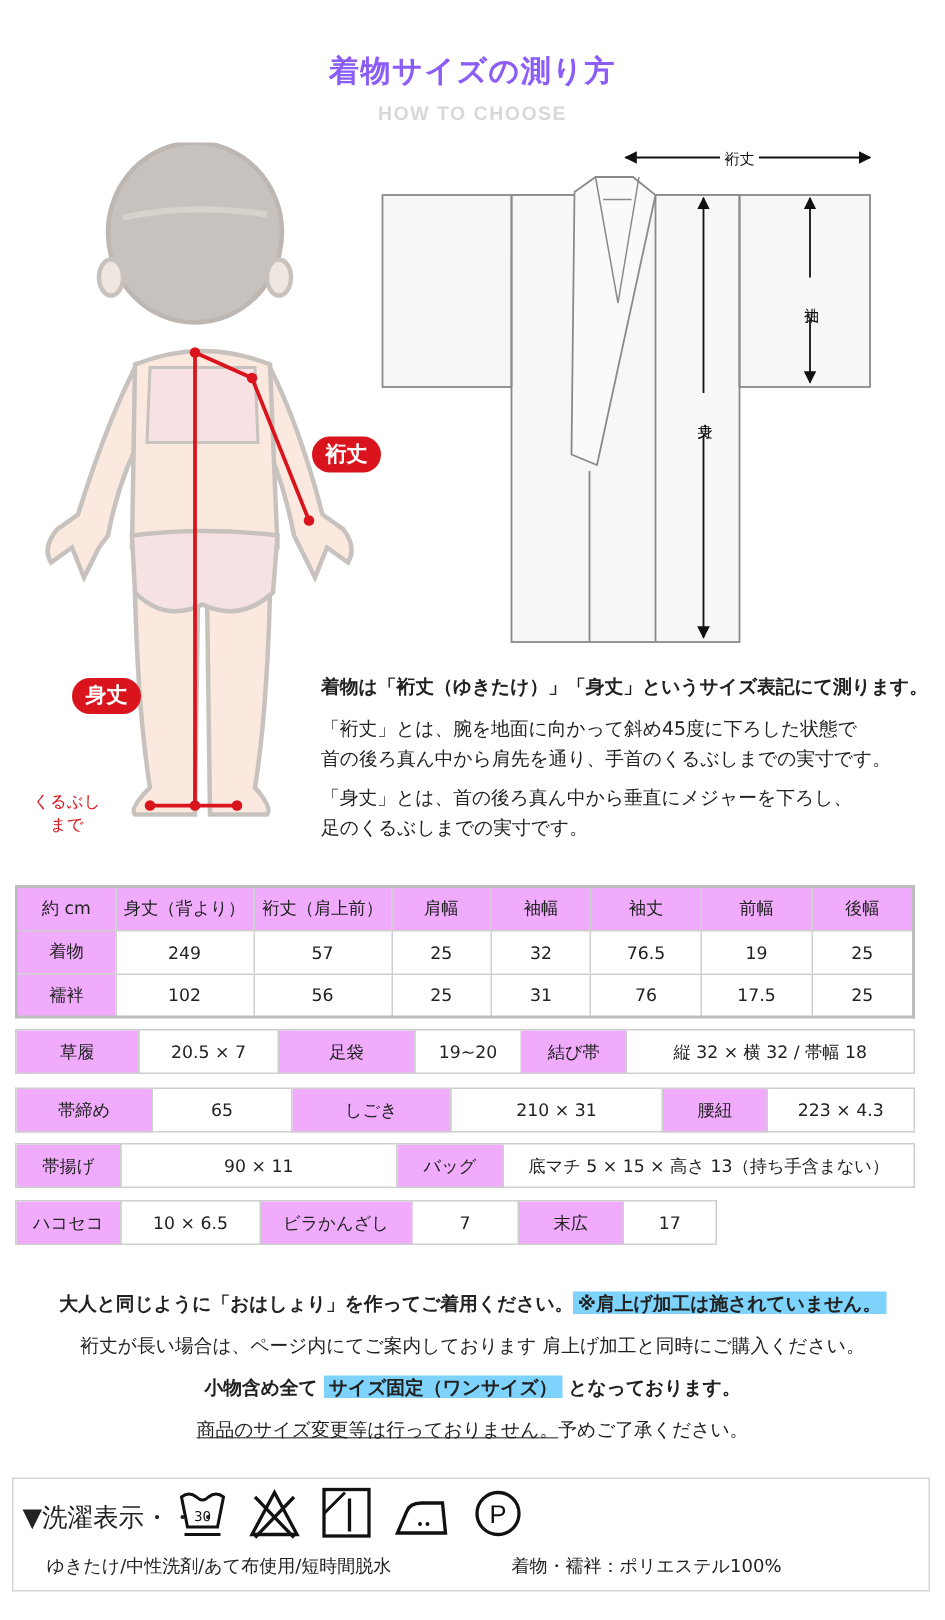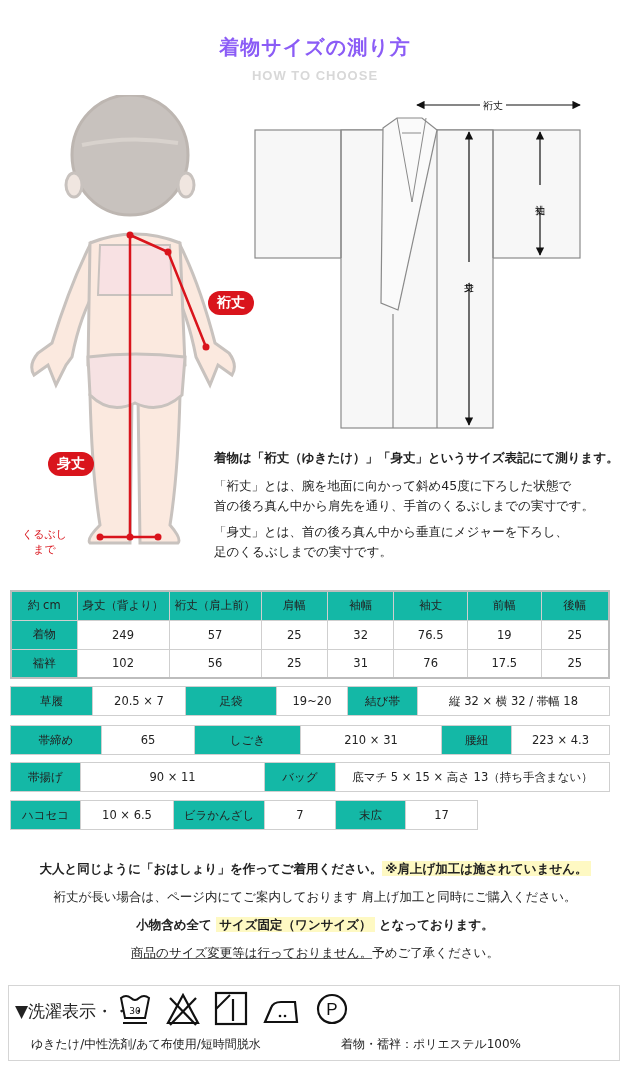--- a/index.html
+++ b/index.html
@@ -10,27 +10,27 @@
   .illus-kimono { position: absolute; left: 245px; top: 90px; width: 370px; height: 350px; }
   .badge { position: absolute; background: #d9141c; color: #fff; font-weight: bold; font-size: 14px; border-radius: 12px; padding: 3px 9px; }
   .badge-yuki { left: 208px; top: 291px; }
   .badge-mitake { left: 48px; top: 452px; }
   .kurubushi { position: absolute; left: 22px; top: 527px; color: #d9141c; font-size: 11px; text-align: center; line-height: 15px; }
   .desc { position: absolute; left: 214px; top: 448px; width: 410px; font-size: 12.5px; line-height: 20px; color: #222; }
   .desc .lead { font-weight: bold; margin-bottom: 8px; }
   .desc p { margin-bottom: 6px; }
   table { border-collapse: collapse; font-size: 11.5px; }
   td { border: 1px solid #cfcfcf; text-align: center; height: 29px; }
-  td.h { background: #14b8a6; }
+  td.h { background: #f0abfc; }
   .main-table { position: absolute; left: 10px; top: 590px; width: 600px; border: 2px solid #bdbdbd; }
   .main-table td { height: 29px; }
   .row-table { position: absolute; left: 10px; width: 600px; border: 1px solid #cfcfcf; }
   .notes { position: absolute; left: 0; top: 855px; width: 630px; text-align: center; font-size: 12.5px; line-height: 28px; }
   .notes .b { font-weight: bold; }
-  .hl { background: #fef9c3; padding: 0 3px; }
+  .hl { background: #7dd3fc; padding: 0 3px; }
   .notes .ul { text-decoration: underline; text-decoration-color: #666; }
   .care { position: absolute; left: 8px; top: 985px; width: 612px; height: 76px; border: 1px solid #d5d5d5; }
   .care .lbl { position: absolute; left: 6px; top: 14px; font-size: 17px; }
   .care .icons { position: absolute; left: 108px; top: 4px; display: flex; gap: 12px; }
   .care .icons svg { display: block; }
   .care .bottom-left { position: absolute; left: 22px; top: 50px; font-size: 12px; }
   .care .bottom-right { position: absolute; left: 332px; top: 50px; font-size: 12px; }
 </style>
 </head>
 <body>
@@ -188,21 +188,21 @@
     <td>底マチ 5 × 15 × 高さ 13（持ち手含まない）</td>
   </tr>
 </tbody>
   </table>
 
 <table class="row-table" style="top:800px; width:468px">
   <tbody>
       <tr>
     <td class="h" style="width:70px">ハコセコ</td>
     <td style="width:93px">10 × 6.5</td>
-    <td class="h" style="width:91px">ビラかんざし</td>
+    <td class="h" style="width:101px">ビラかんざし</td>
     <td style="width:71px">7</td>
     <td class="h" style="width:70px">末広</td>
     <td>17</td>
   </tr>
 </tbody>
   </table>
 
 <div class="notes">
   <div class="b">
     <span>大人と同じように「おはしょり」を作ってご着用ください。</span><span class="hl">※肩上げ加工は施されていません。</span>

